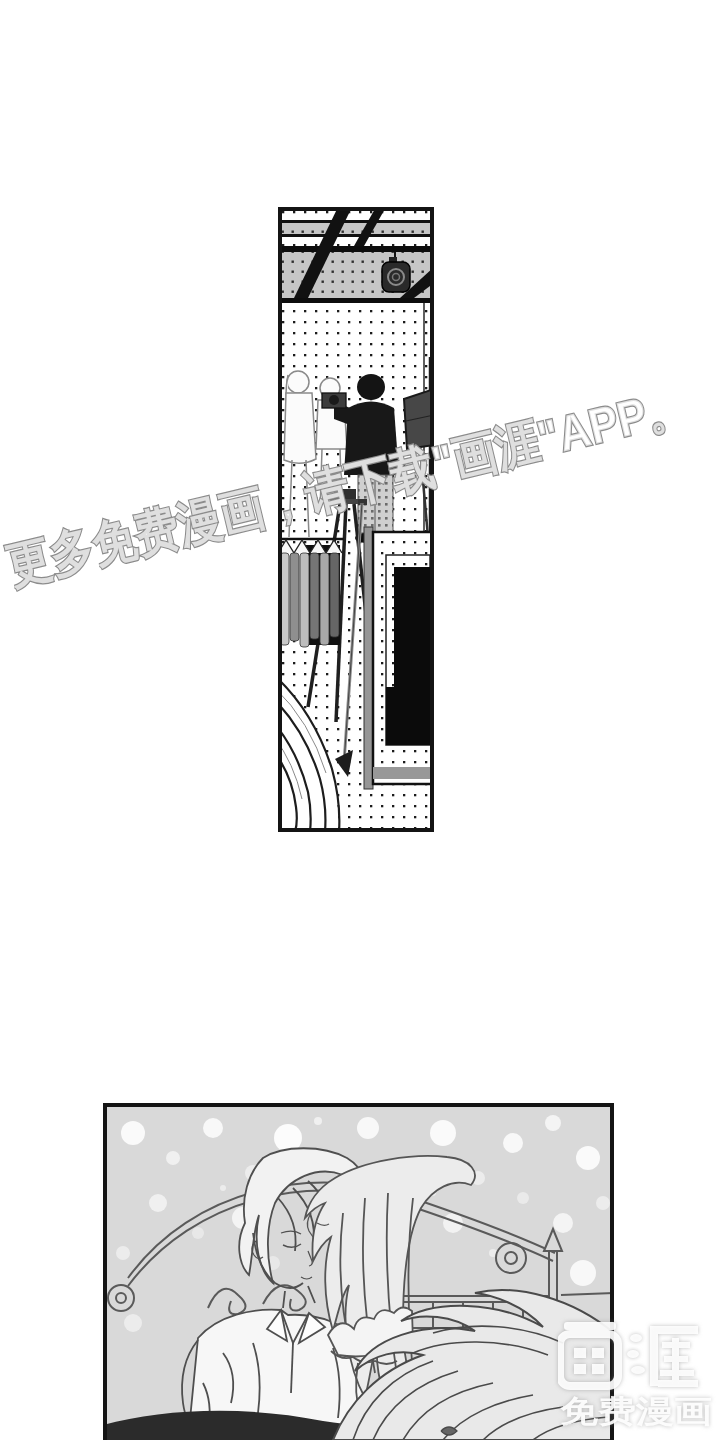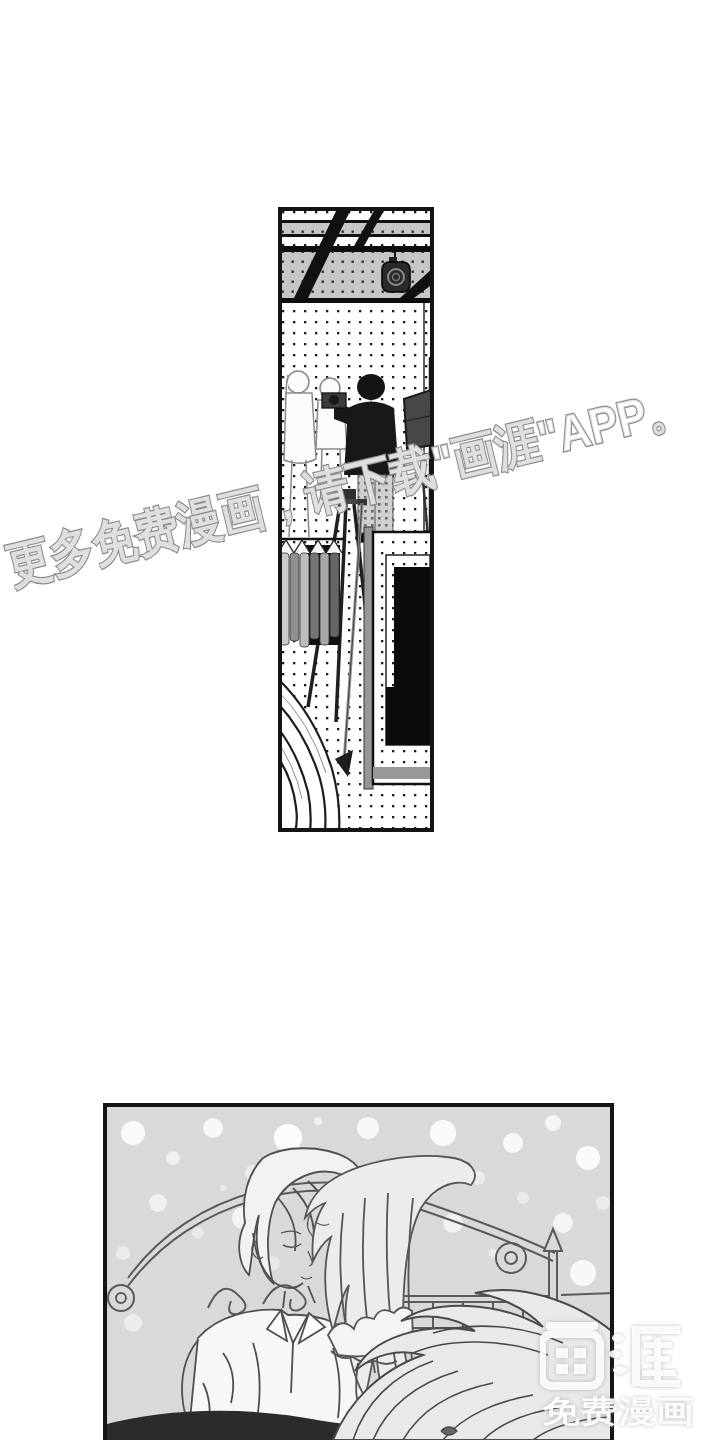--- a/index.html
+++ b/index.html
@@ -9,21 +9,21 @@
   }
   .panel{position:absolute;}
   .panel svg{display:block;}
   #studio-panel{left:278px;top:207px;width:156px;height:625px;}
   #bedroom-panel{left:103px;top:1103px;width:511px;height:337px;overflow:hidden;}
   #watermark{position:absolute;left:0;top:0;width:720px;height:1440px;pointer-events:none;}
   #watermark text{
     font-family:"Liberation Sans",sans-serif;font-weight:bold;
     paint-order:stroke;
   }
-  #logo{position:absolute;left:540px;top:1316px;width:162px;height:114px;}
+  #logo{position:absolute;left:558px;top:1316px;width:162px;height:114px;}
   #logo svg{filter:drop-shadow(0 0 2px rgba(130,130,130,0.55));}
   #logo text{font-family:"Liberation Sans",sans-serif;font-weight:bold;}
 </style>
 </head>
 <body>
 
 <div class="page">
 
   <div class="panel" id="studio-panel">
     <svg width="156" height="625" viewBox="0 0 156 625">

